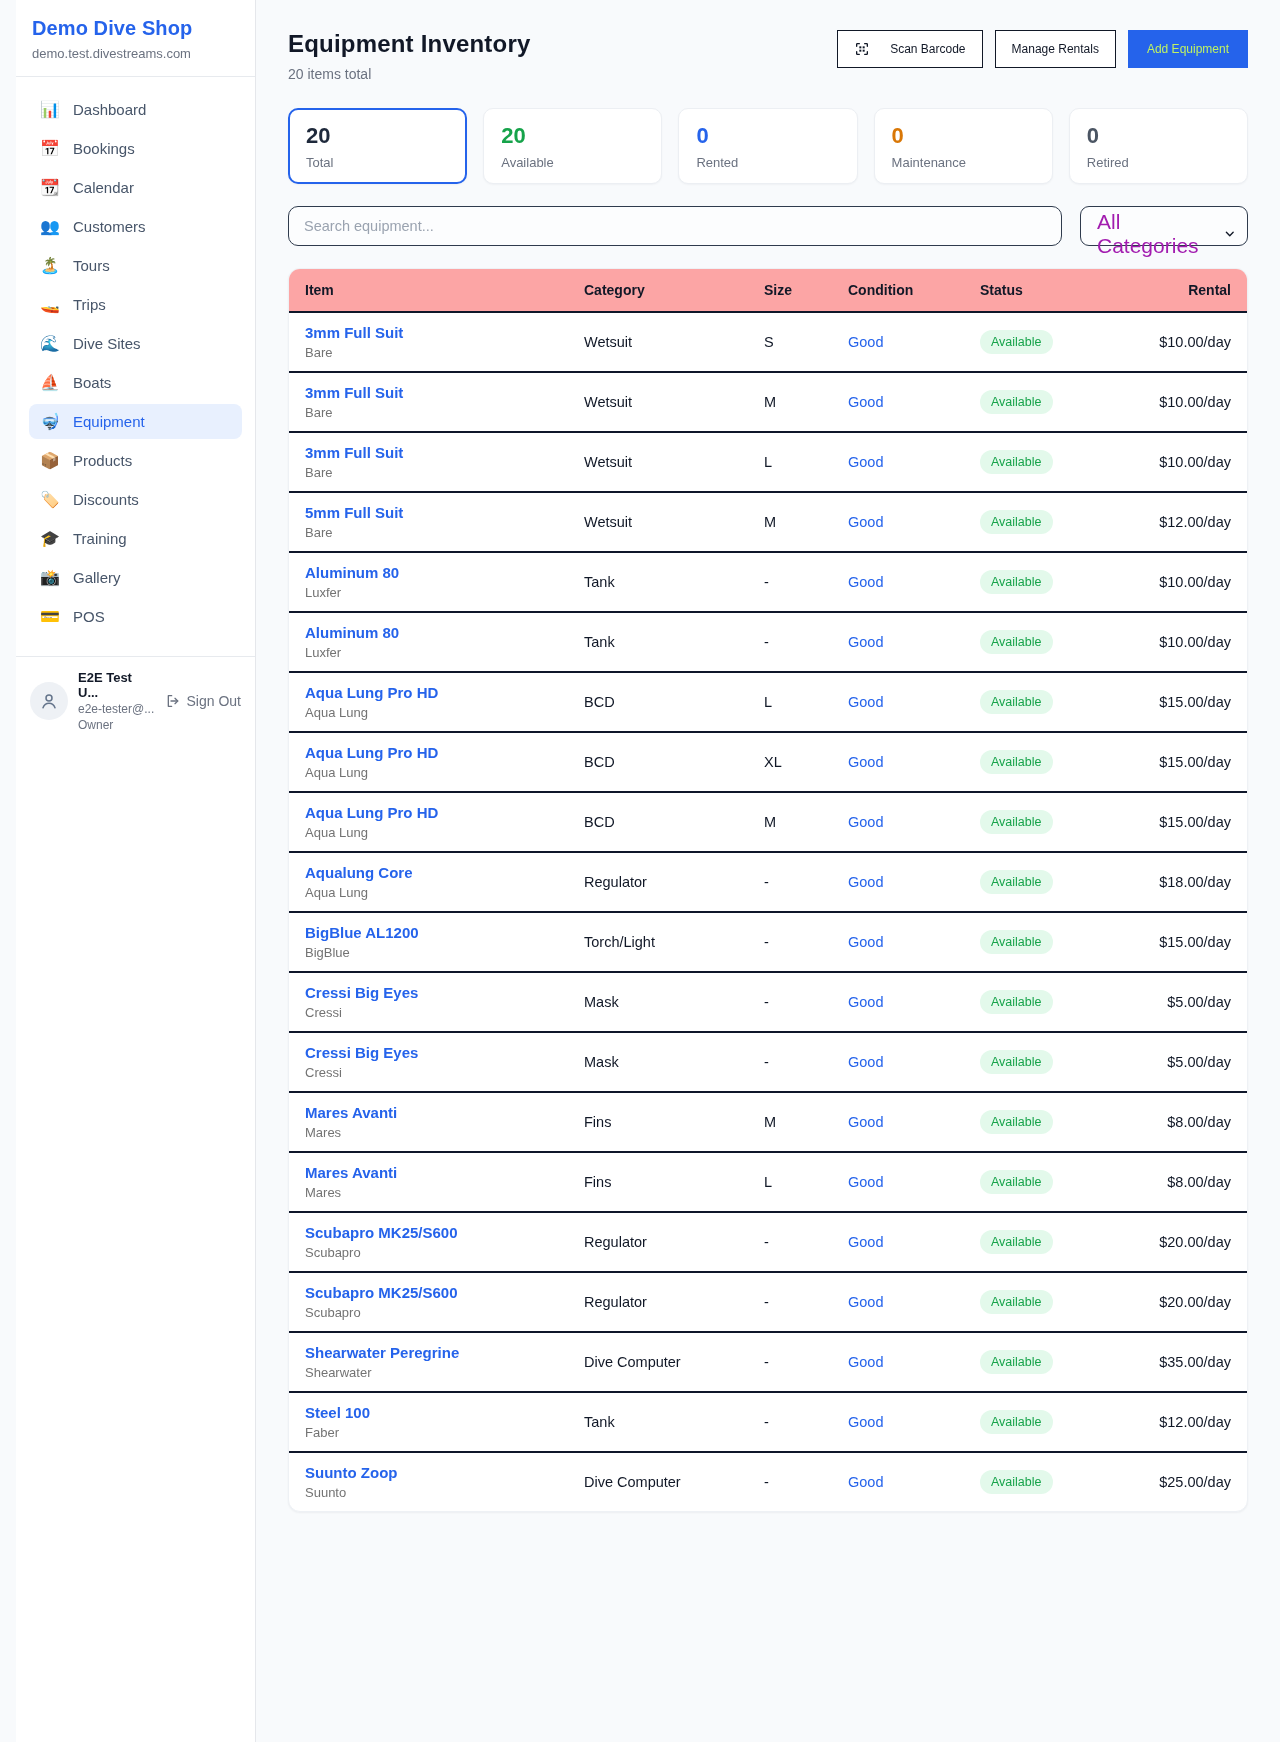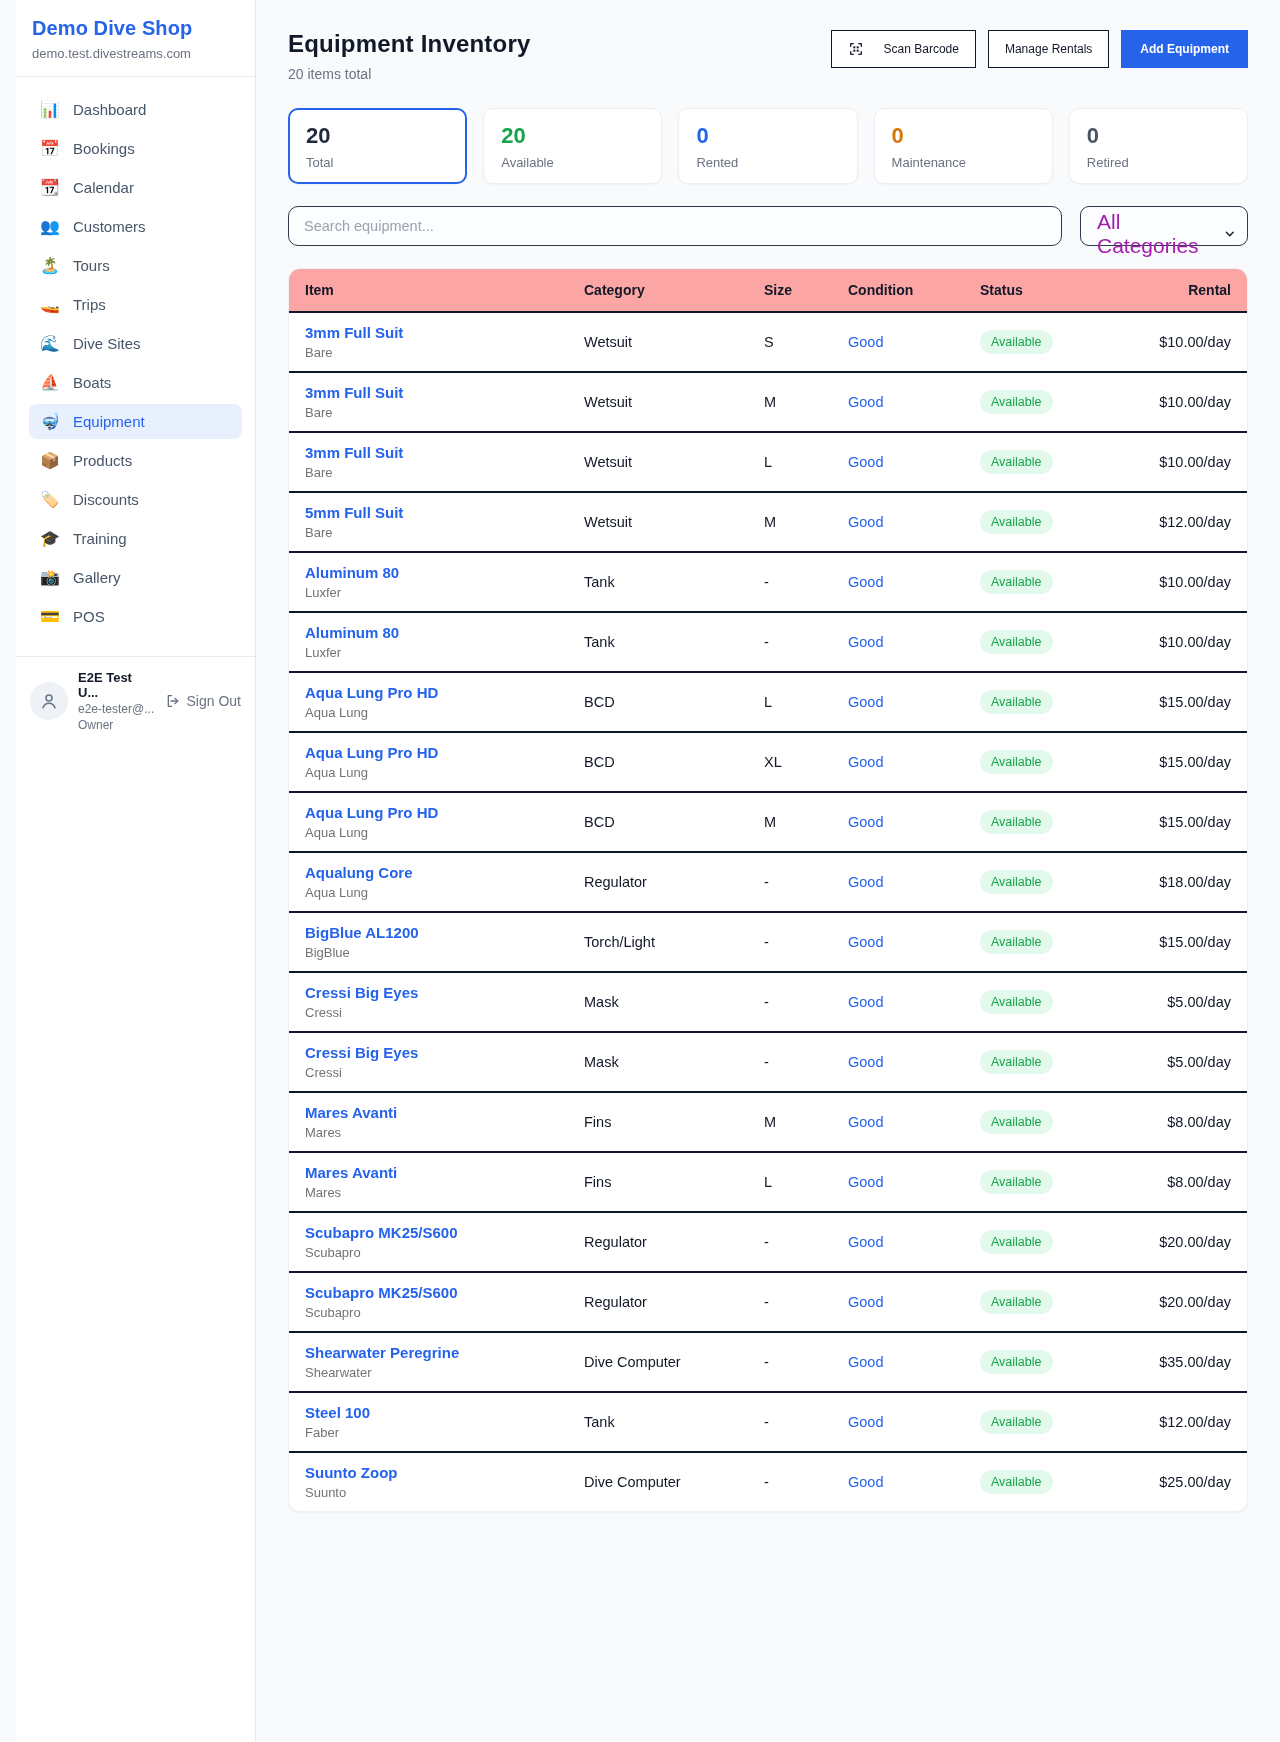--- a/index.html
+++ b/index.html
@@ -49,21 +49,21 @@
   .page-title { font-size:24px; font-weight:700; color:#111827; letter-spacing:.2px; }
   .page-subtitle { font-size:14px; color:#6b7280; margin-top:8px; }
   .header-actions { display:flex; gap:12px; align-items:center; }
   .btn {
     height:38px; border-radius:0; font-size:12px; font-weight:500;
     display:inline-flex; align-items:center; gap:20px;
     padding:0 16px; cursor:pointer; background:#fff;
     border:1px solid #111827; color:#111827;
     font-family:"Liberation Sans", sans-serif;
   }
-  .btn-primary { background:#2563eb; border:1px solid #2563eb; color:#ffffff; font-weight:700; padding:0 18px; }
+  .btn-primary { background:#2563eb; border:1px solid #2563eb; color:#bef264; font-weight:400; padding:0 18px; }
 
   
   .stats { display:flex; gap:16px; margin-top:26px; }
   .stat-card {
     flex:1; background:#fff; border:1px solid #eceff3; border-radius:10px;
     padding:15px 17px 13px; box-shadow:0 1px 2px rgba(16,24,40,.04); cursor:pointer;
   }
   .stat-card.selected { border:2px solid #2563eb; padding:14px 16px 12px; }
   .stat-value { font-size:22px; font-weight:700; line-height:1.1; }
   .stat-label { font-size:13px; color:#6b7280; margin-top:7px; }

